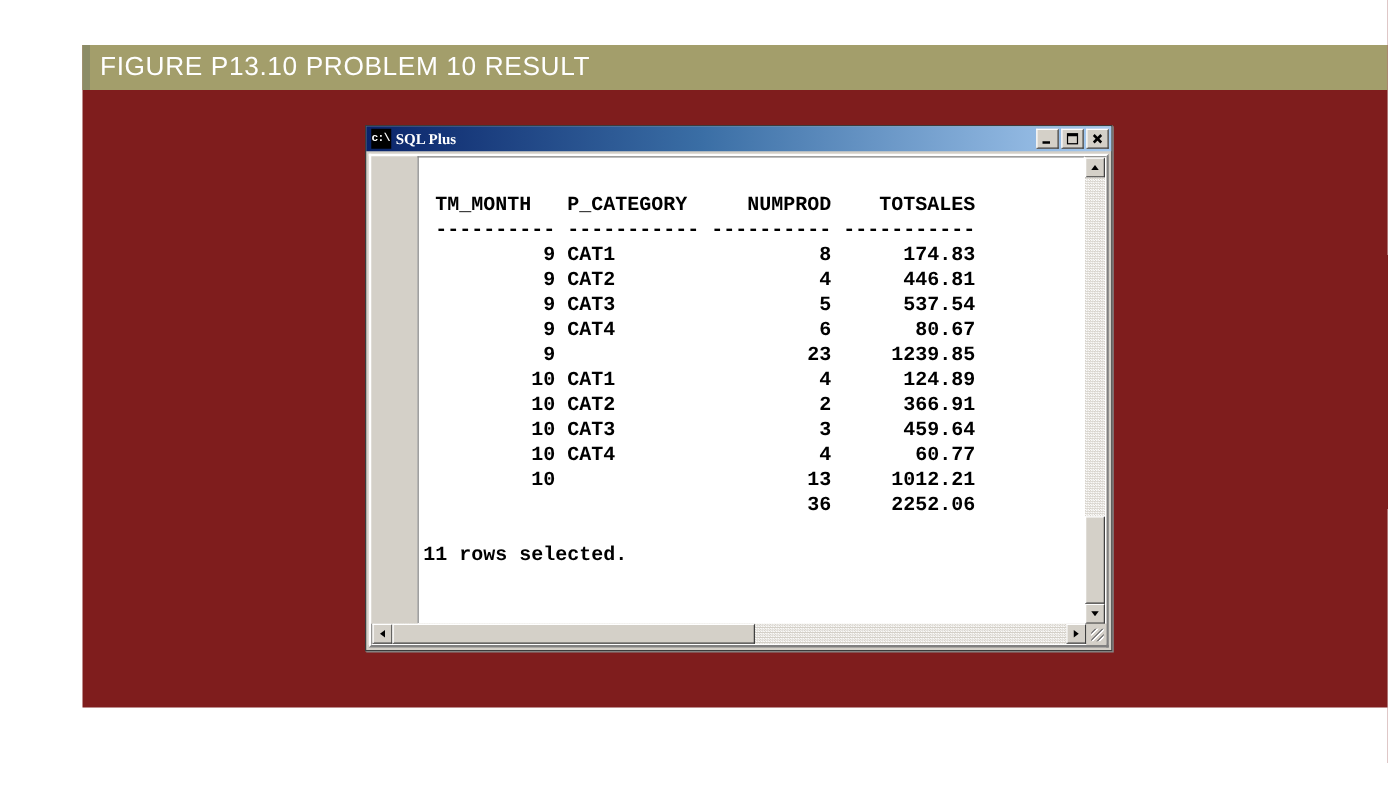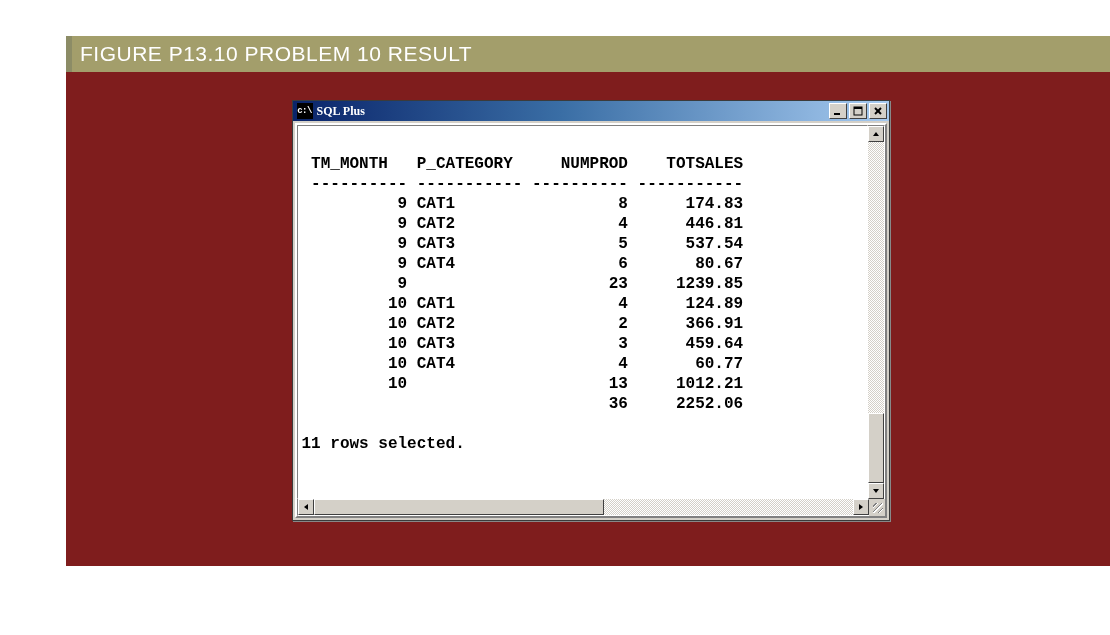--- a/index.html
+++ b/index.html
@@ -96,20 +96,21 @@
     position: relative;
     border-top: 2px solid #fff;
     border-left: 2px solid #fff;
     border-right: 2px solid #808080;
     border-bottom: 2px solid #808080;
     margin: 2px;
   }
   .content-frame {
     display: flex;
     background: #d4d0c8;
+    margin-left: 37px;
   }
   .content-area {
     flex: 1 1 auto;
     background: #ffffff;
     border-top: 1px solid #808080;
     border-left: 1px solid #808080;
     border-right: 1px solid #fff;
     border-bottom: 1px solid #fff;
     padding: 8px 4px 6px 4px;
     font-family: "Courier New", Courier, monospace;

